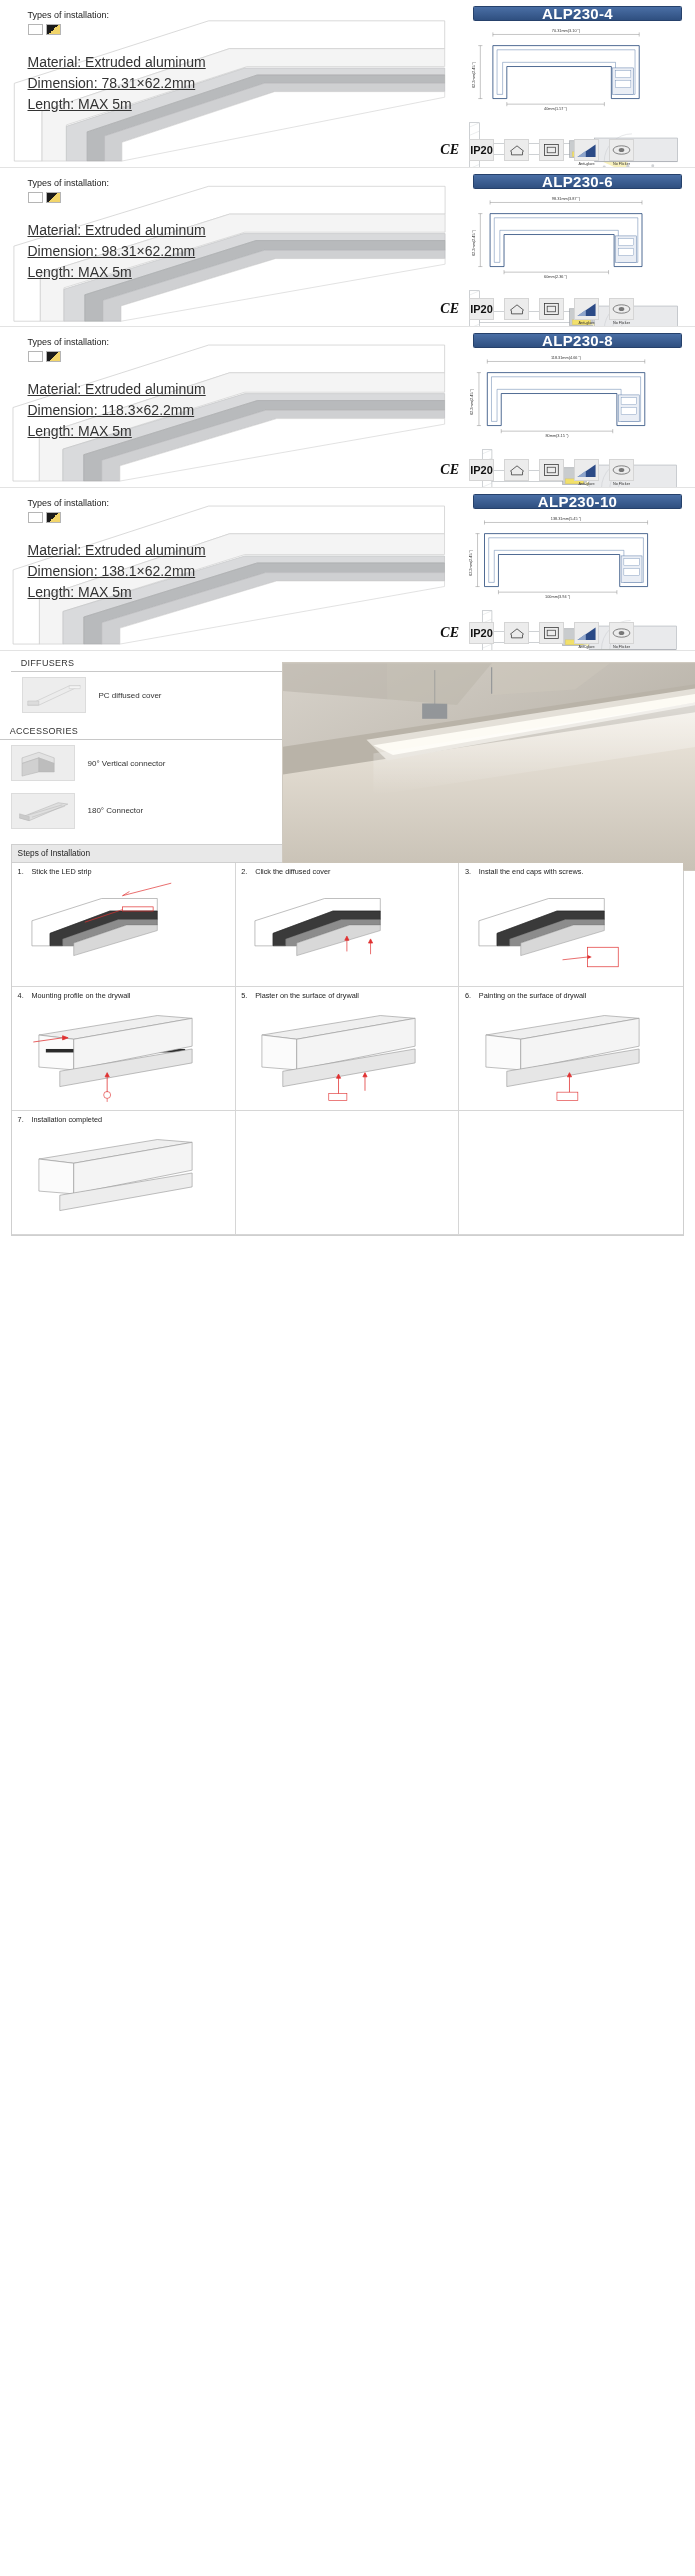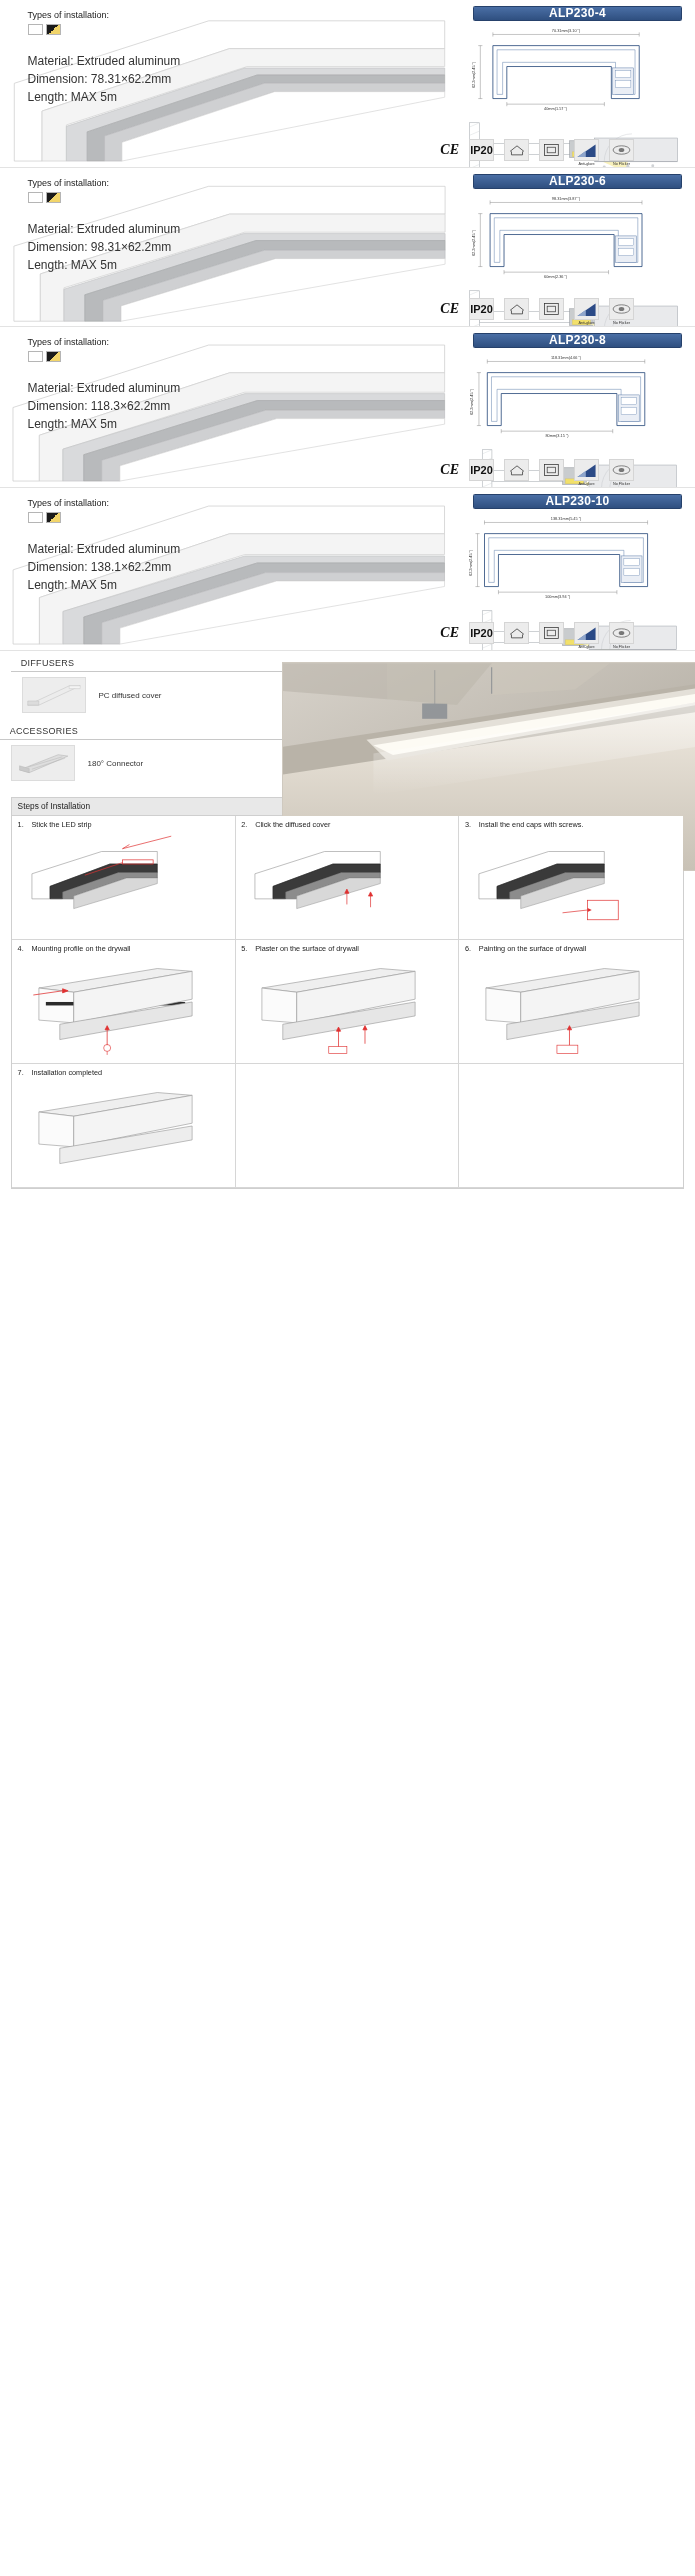--- a/index.html
+++ b/index.html
@@ -30,39 +30,39 @@
   .swatch-row { display:flex; gap:2.8px; margin-bottom:7px; }
   .swatch {
     width:15.3px; height:11px;
     border:0.7px solid #b5b5b5;
     background:#fff;
     position:relative;
   }
   .swatch.half {
     background:linear-gradient(135deg,#1b1b1b 0%,#1b1b1b 50%,#f2d56a 50%,#f2d56a 100%);
   }
-  .spec { font-size:12px; line-height:1.5; color:#333; }
+  .spec { font-size:14px; line-height:1.5; color:#333;text-decoration:underline; }
 
   
   .iso-wrap { position:absolute; left:0; top:0; width:459px; height:100%; }
 
   
   .prod-right {
     position:absolute;
     right:0; top:0;
     width:236px;
     padding:5.6px 7px 0 0;
   }
   .model-bar {
     height:15.3px;
     background:linear-gradient(#4a6fa5,#2f4f80);
     border:0.7px solid #26416b;
     border-radius:1.4px;
     color:#fff;
-    font-size:12px;
+    font-size:15px;
     font-weight:bold;
     display:flex;
     align-items:center;
     justify-content:center;
     letter-spacing:0.3px;
     width:209px;
     margin:0 0 5.6px 14px;
   }
   .tech-box {
     position:relative;
@@ -695,20 +695,30 @@
         <polygon points="300,0 470,0 420,38 300,46" fill="#cdc7bc" opacity="0.5"></polygon>
         <polygon points="0,0 150,0 150,52 0,40" fill="#b4aea3" opacity="0.5"></polygon>
       </svg>
     </div>
   </div>
 
   <div>
     <div class="sec-head">ACCESSORIES</div>
     <div class="row-item">
       <div class="thumb tall">
+        <svg width="56" height="31" viewBox="0 0 80 44">
+          <polygon points="10,14 34,6 56,14 56,22 34,14 10,22" fill="#e2e2e2" stroke="#b5b5b5" stroke-width="0.8"></polygon>
+          <polygon points="10,22 34,14 34,34 10,40" fill="#d0d0d0" stroke="#b5b5b5" stroke-width="0.8"></polygon>
+          <polygon points="34,14 56,22 56,34 34,34" fill="#bdbdbd" stroke="#b5b5b5" stroke-width="0.8"></polygon>
+        </svg>
+      </div>
+      <div class="row-label">90° Vertical connector</div>
+    </div>
+    <div class="row-item">
+      <div class="thumb tall">
         <svg width="58" height="28" viewBox="0 0 84 40">
           <polygon points="8,30 64,8 78,10 22,34" fill="#dedede" stroke="#b5b5b5" stroke-width="0.8"></polygon>
           <polygon points="8,30 22,34 22,28 8,24" fill="#cacaca" stroke="#b5b5b5" stroke-width="0.6"></polygon>
           <g stroke="#b0b0b0" stroke-width="0.6">
             <line x1="20" y1="26" x2="70" y2="11"></line>
             <line x1="26" y1="29" x2="74" y2="13"></line>
           </g>
         </svg>
       </div>
       <div class="row-label">180° Connector</div>

